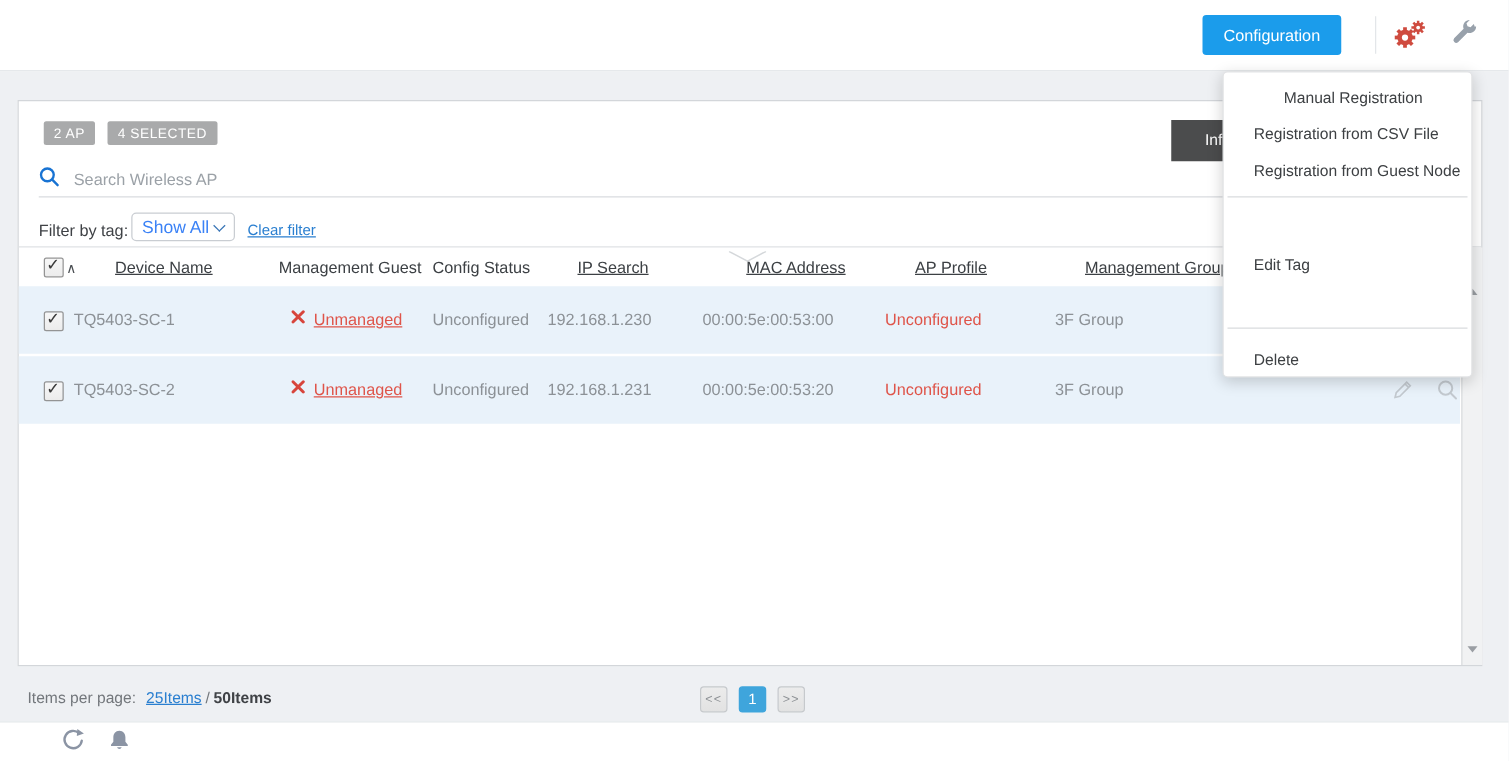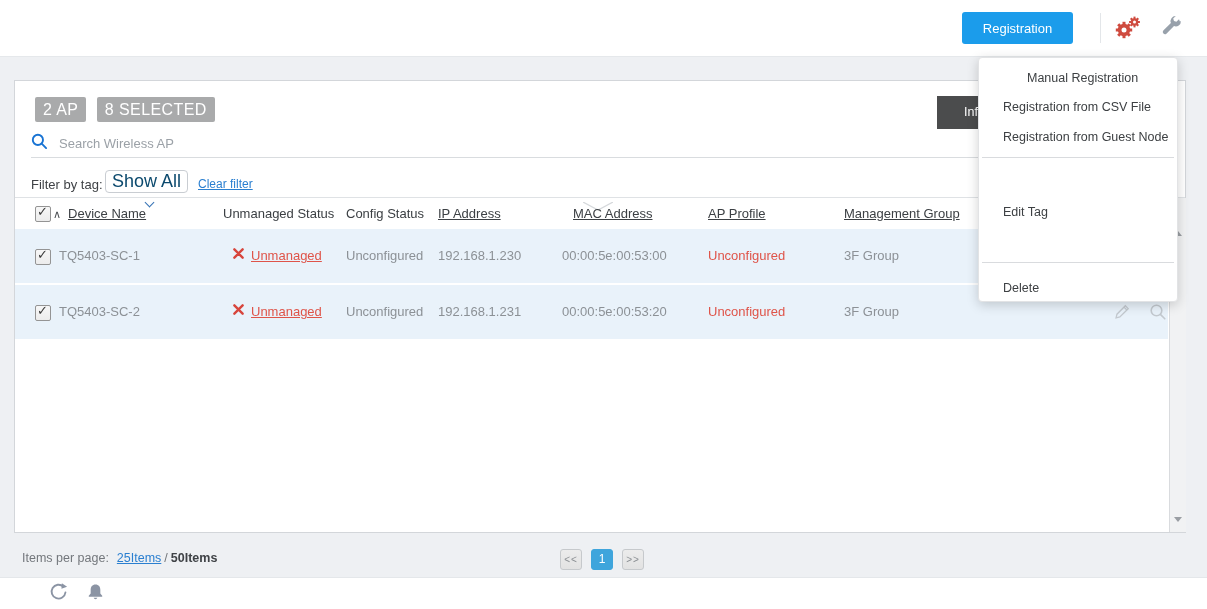--- a/index.html
+++ b/index.html
@@ -10,43 +10,43 @@
   
   #topbar{position:absolute;left:0;top:0;width:1207px;height:56px;background:#fff;border-bottom:1px solid #e5e8eb;}
   #btn-config{position:absolute;left:962px;top:12px;width:111px;height:32px;background:#1b9ceb;color:#fff;
     border:none;border-radius:3px;font-size:13px;font-family:inherit;cursor:pointer;}
   #topbar-sep{position:absolute;left:1100px;top:13px;height:30px;width:0;border-left:1px solid #e3e6e9;}
   #gears-btn{position:absolute;left:1113px;top:15px;width:28px;height:26px;cursor:pointer;}
   #wrench-btn{position:absolute;left:1159px;top:15px;width:24px;height:24px;cursor:pointer;}
 
   
   #card{position:absolute;left:14px;top:80px;width:1172px;height:453px;background:#fff;border:1px solid #d3d6da;box-sizing:border-box;}
-  .badge{display:inline-block;background:#a9aaab;color:#fff;font-size:16px;letter-spacing:.4px;
+  .badge{display:inline-block;background:#a9aaab;color:#fff;font-size:11px;letter-spacing:.4px;
     padding:4px 8px 3px;border-radius:2px;margin-right:6px;vertical-align:top;text-align:center;}
   #badges{position:absolute;left:20px;top:16px;}
   #inf-btn{position:absolute;left:922px;top:15px;width:110px;height:33px;background:#4b4c4d;color:#fff;
     font-size:12.5px;line-height:33px;padding-left:27px;box-sizing:border-box;overflow:hidden;cursor:pointer;}
   #search-wrap{position:absolute;left:16px;top:48px;right:16px;height:28px;border-bottom:1px solid #d9dcdf;}
   #search-icon{position:absolute;left:0;top:4px;}
   #search-input{position:absolute;left:26px;top:0;right:0;height:26px;border:none;outline:none;
     font-size:13px;color:#555;font-family:inherit;background:transparent;}
   #search-input::placeholder{color:#9ba1a7;opacity:1;}
   #filter-label{position:absolute;left:16px;top:92px;font-size:13px;color:#3f4246;line-height:23px;}
   #filter-dd{position:absolute;left:90px;top:89px;width:83px;height:23px;background:#fff;border:1px solid #c9cdd2;
-    border-radius:4px;font-size:18px;color:#0c4a6e;line-height:21px;text-align:center;cursor:pointer;box-sizing:border-box;}
+    border-radius:4px;font-size:14px;color:#3b82f6;line-height:21px;text-align:center;cursor:pointer;box-sizing:border-box;}
   #filter-dd .chev{display:inline-block;width:6px;height:6px;border-right:1.5px solid #3673b5;border-bottom:1.5px solid #3673b5;
     transform:rotate(45deg);margin-left:5px;margin-bottom:2px;}
   #clear-filter{position:absolute;left:183px;top:92px;font-size:12px;color:#2a7fd0;text-decoration:underline;line-height:23px;cursor:pointer;}
   #hdr-divider{position:absolute;left:0;right:0;top:116px;border-top:1px solid #dfe2e5;}
   #divider-notch{position:absolute;left:568px;top:116px;width:30px;height:9px;}
 
   
   #thead{position:absolute;left:0;right:17px;top:117px;height:31px;font-size:13px;color:#3c4044;}
   #thead .hc{position:absolute;top:0;height:31px;line-height:31px;white-space:nowrap;}
-  .sortable{text-decoration:underline;cursor:pointer;}
+  .sortable{text-decoration:underline;cursor:pointer;margin-left:24px;}
   .sort-arrow{margin-right:7px;font-size:11px;color:#4a4e52;text-decoration:none;display:inline-block;}
   .cb{position:absolute;left:20px;width:14px;height:14px;border:1px solid #949494;border-radius:2px;
     background:linear-gradient(#f7f7f7,#ececec);cursor:pointer;}
   .cb .tick{position:absolute;left:1px;top:-2px;font-size:13px;color:#3a3a3a;line-height:14px;}
   #thead .cb{top:8px;}
   .row{position:absolute;left:0;right:17px;height:54px;background:#e9f2fa;font-size:13px;color:#8c9196;cursor:pointer;}
   #row-0{top:148px;} #row-1{top:204px;}
   .row .rc{position:absolute;top:0;height:54px;line-height:54px;white-space:nowrap;}
   .row .cb{top:20px;}
   .c-name{left:44px;} .c-mgmt{left:218px;} .c-config{left:331px;} .c-ip{left:423px;}
@@ -88,21 +88,21 @@
   #mdiv-0{top:99px;} #mdiv-1{top:204px;}
   #mi-5{position:absolute;left:6px;right:6px;top:170px;height:30px;line-height:30px;padding-left:18px;
     background:#5493cd;color:#fff;border-radius:3px;font-size:12.5px;cursor:pointer;}
 </style>
 </head>
 <body>
 
 <div id="screen">
 
   <div id="topbar">
-    <button id="btn-config">Registration</button>
+    <button id="btn-config">Configuration</button>
     <div id="topbar-sep"></div>
     <div id="gears-btn">
       <svg width="28" height="26" viewBox="0 0 28 26">
         <g fill="#cf4b3f">
           <g transform="translate(11,15)">
             <rect x="-1.5" y="-8.2" width="3" height="16.4"></rect>
             <rect x="-1.5" y="-8.2" width="3" height="16.4" transform="rotate(45)"></rect>
             <rect x="-1.5" y="-8.2" width="3" height="16.4" transform="rotate(90)"></rect>
             <rect x="-1.5" y="-8.2" width="3" height="16.4" transform="rotate(135)"></rect>
             <circle r="6.2"></circle>
@@ -123,21 +123,21 @@
       <svg width="24" height="24" viewBox="0 0 24 24">
         <path fill="#98a1ab" d="M21.9 6.2a5.1 5.1 0 0 1-6.9 4.9l-7.6 7.6a2.2 2.2 0 0 1-3.1-3.1l7.6-7.6A5.1 5.1 0 0 1 16.8 1l-2.6 2.6.8 2.4 2.4.8L20 4.2c.4.6.6 1.3.6 2z"></path>
       </svg>
     </div>
   </div>
 
   <div id="card">
 
     <div id="badges">
       <span class="badge">2 AP</span>
-      <span class="badge">8 SELECTED</span>
+      <span class="badge">4 SELECTED</span>
     </div>
 
     <div id="inf-btn">Inf</div>
 
     <div id="search-wrap">
       <span id="search-icon">
         <svg width="17" height="17" viewBox="0 0 18 18">
           <circle cx="7.3" cy="7.3" r="5.4" fill="none" stroke="#1873d3" stroke-width="2"></circle>
           <line x1="11.6" y1="11.6" x2="16" y2="16" stroke="#1873d3" stroke-width="2" stroke-linecap="round"></line>
         </svg>
@@ -157,23 +157,23 @@
         <path d="M0 0 H30 L15 8 Z" fill="#ffffff"></path>
         <path d="M0 0 L15 8 L30 0" fill="none" stroke="#d5d8db" stroke-width="1.2"></path>
       </svg>
     </div>
 
     <div id="thead">
       <span class="cb">
           <span class="tick">✓</span>
         </span>
       <span class="hc h-name"><span class="sort-arrow">∧</span><span class="sortable">Device Name</span></span>
-      <span class="hc h-mgmt">Unmanaged Status</span>
+      <span class="hc h-mgmt">Management Guest</span>
       <span class="hc h-config">Config Status</span>
-      <span class="hc h-ip sortable">IP Address</span>
+      <span class="hc h-ip sortable">IP Search</span>
       <span class="hc h-mac sortable">MAC Address</span>
       <span class="hc h-profile sortable">AP Profile</span>
       <span class="hc h-group sortable">Management Group</span>
     </div>
 
     <div class="row" id="row-0">
       <span class="cb">
           <span class="tick">✓</span>
         </span>
       <span class="rc c-name">TQ5403-SC-1</span>

